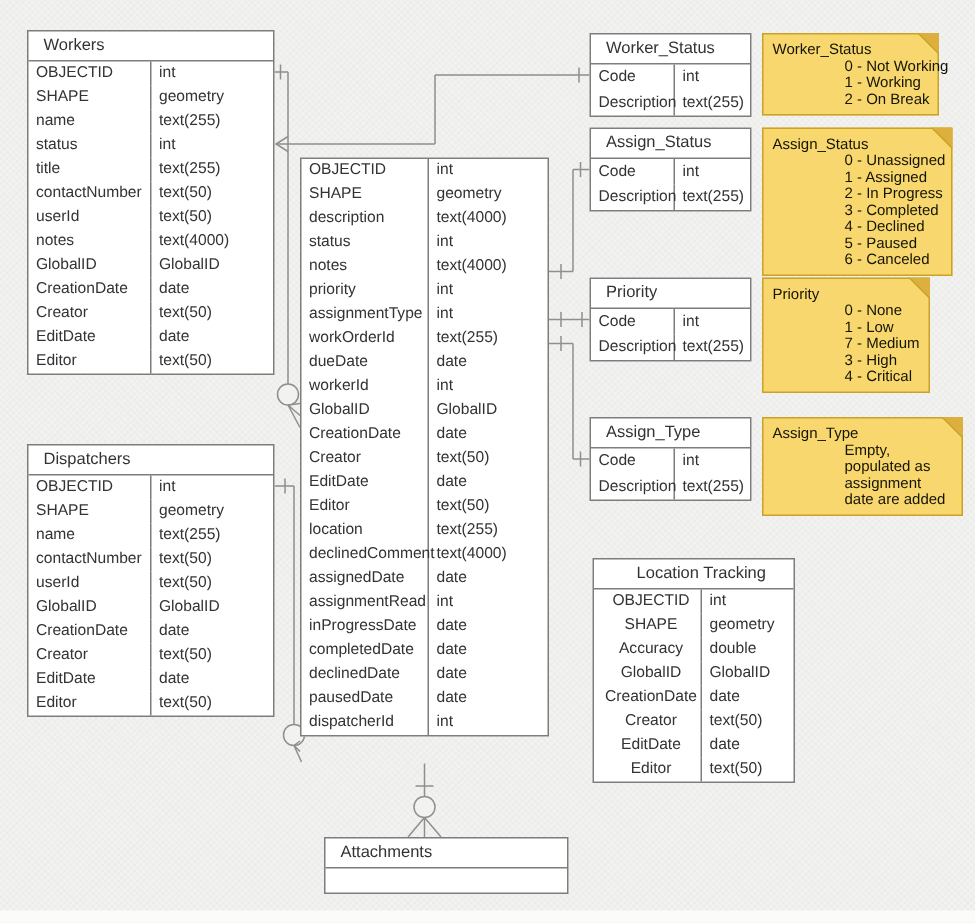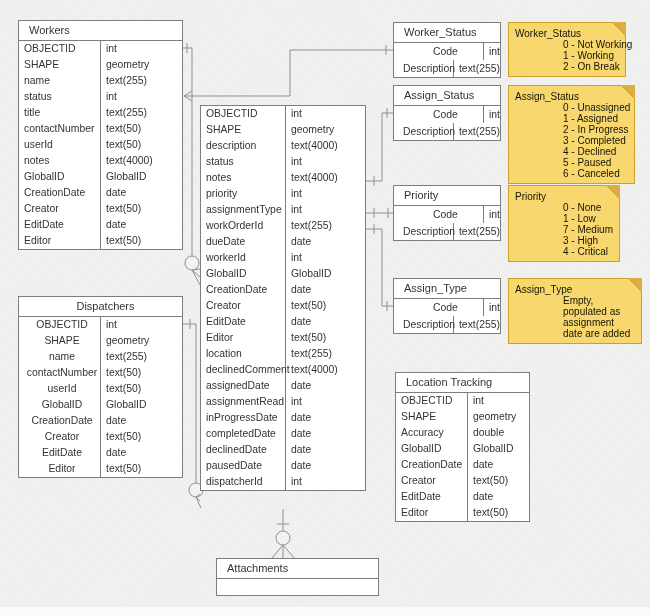--- a/index.html
+++ b/index.html
@@ -26,36 +26,36 @@
     color:var(--text,#333);
     box-sizing:border-box;
   }
   .t-title{
     height:19px;line-height:19px;
     border-bottom:1px solid var(--table_border,#7d7d7d);
     padding-left:10px;font-size:11px;white-space:nowrap;
   }
   .t-body{position:relative;}
   .t-row{display:flex;height:16px;line-height:16px;font-size:10.4px;white-space:nowrap;}
-  .small .t-row{height:17px;line-height:17px;justify-content:flex-end;}
+  .small .t-row{height:17px;line-height:17px;}
   .t-field{
     width:var(--c1,82px);flex:0 0 var(--c1,82px);
     padding-left:5px;box-sizing:border-box;
     border-right:1px solid var(--table_border,#7d7d7d);
   }
   .t-type{padding-left:5px;}
 
   .t-workers{left:18px;top:20px;width:165px;--c1:82px;}
-  .t-dispatchers{left:18px;top:296px;width:165px;text-align:center;--c1:82px;}
+  .t-dispatchers{left:18px;top:296px;width:165px;--c1:82px;}
   .t-assignments{left:200px;top:105px;width:166px;--c1:85px;}
   .t-worker-status{left:393px;top:22px;width:108px;--c1:56px;}
   .t-assign-status{left:393px;top:85px;width:108px;--c1:56px;}
   .t-priority{left:393px;top:185px;width:108px;--c1:56px;}
   .t-assign-type{left:393px;top:278px;width:108px;--c1:56px;}
-  .t-location{left:395px;top:372px;width:135px;--c1:72px;}
+  .t-location{left:395px;top:372px;width:135px;text-align:center;--c1:72px;}
   .t-attachments{left:216px;top:558px;width:163px;}
   .t-attachments .t-body{height:16px;}
 
   .note{
     position:absolute;box-sizing:border-box;
     background:var(--note_fill,#f8d76e);
     border:1px solid var(--note_border,#c9a227);
     color:#151505;font-size:10px;line-height:11px;
     padding:5px 6px 4px 6px;
   }

